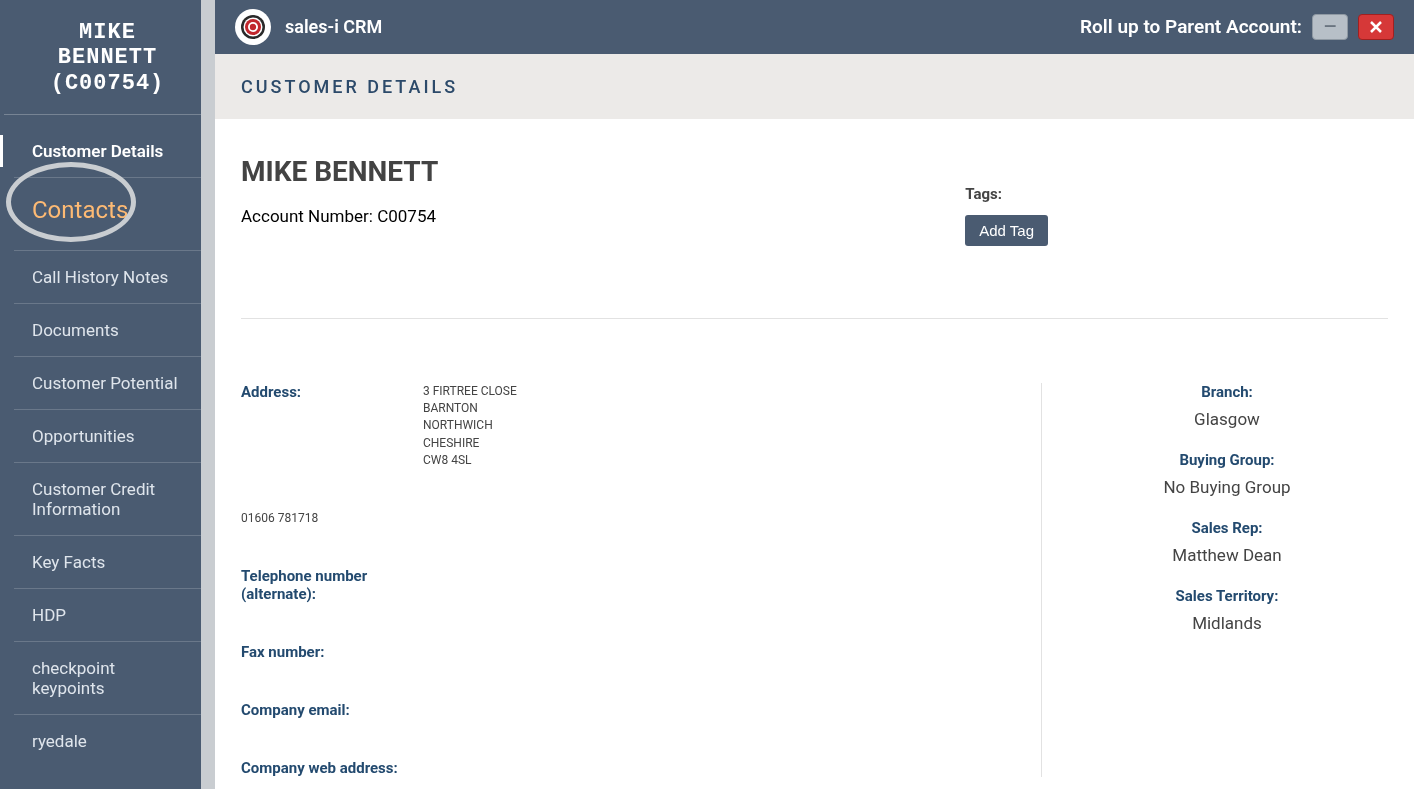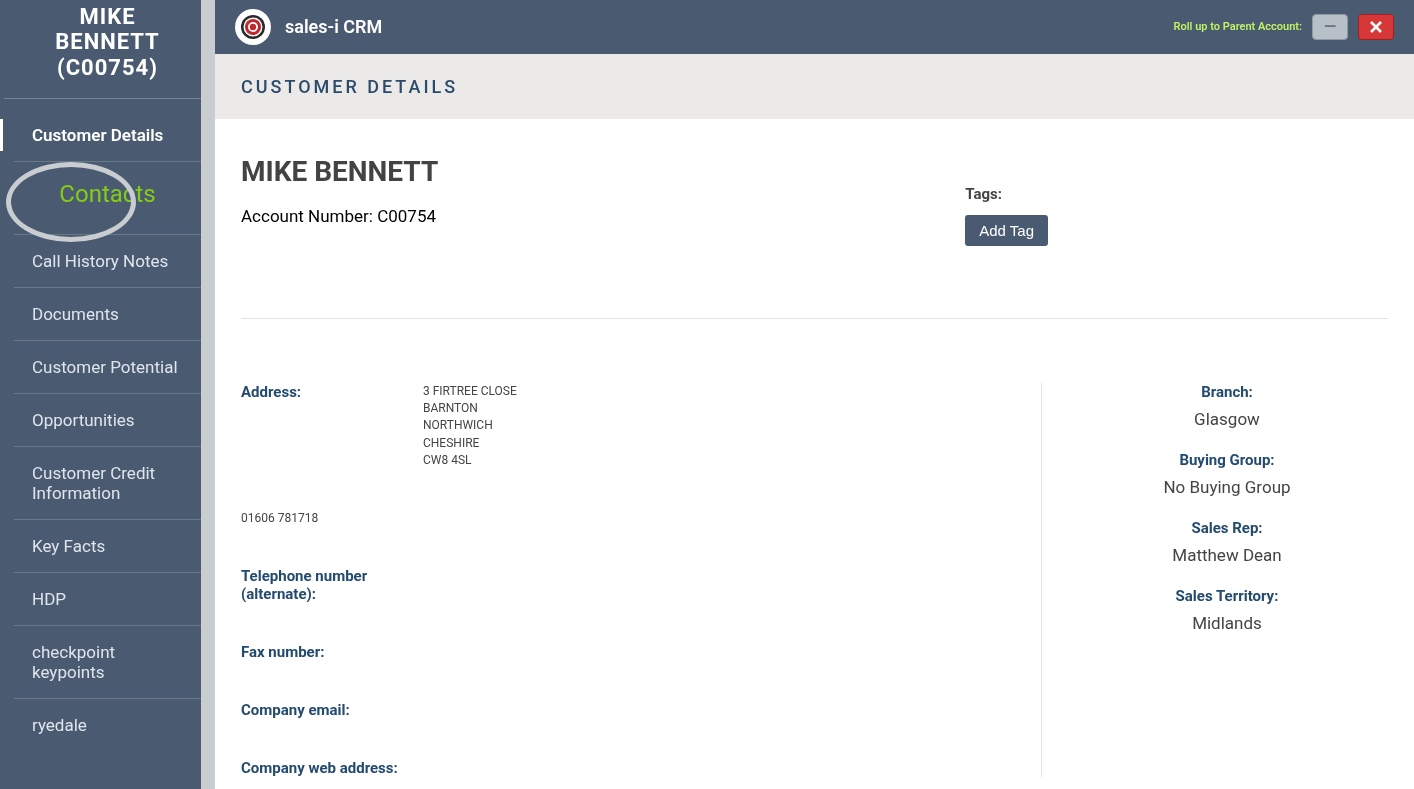--- a/index.html
+++ b/index.html
@@ -1,37 +1,37 @@
 <!DOCTYPE html>
 <html><head>
 <meta charset="utf-8">
 <style>
   * { box-sizing: border-box; margin: 0; padding: 0; }
   html, body { width: 1414px; height: 789px; font-family: -apple-system, "Segoe UI", Roboto, "Helvetica Neue", Arial, sans-serif; overflow: hidden; background:#fff; }
   .app { display:flex; width:100%; height:100%; }
   
   .sidebar { width:215px; background:#4a5b71; color:#fff; display:flex; flex-direction:column; position:relative; }
-  .sidebar-title { text-align:center; padding:4px 10px 18px; border-bottom:1px solid rgba(255,255,255,0.25); margin:0 4px; }
+  .sidebar-title { text-align:center; padding:20px 10px 18px; border-bottom:1px solid rgba(255,255,255,0.25); margin:0 4px;font-family:Liberation Mono, monospace; }
   .sidebar-title .line { font-weight:700; font-size:22px; letter-spacing:1px; line-height:1.15; }
   .nav { padding-top:10px; overflow:hidden; }
   .nav-item { padding:16px 18px; font-size:17px; color:#dfe5ec; border-bottom:1px solid rgba(255,255,255,0.18); margin:0 14px 0 14px; cursor:pointer; position:relative; }
   .nav-item.active { color:#fff; font-weight:600; }
   .nav-item.active::before { content:""; position:absolute; left:-14px; top:10px; bottom:10px; width:3px; background:#fff; }
-  .nav-item.contacts-big { font-size:24px; color:#84cc16; padding:18px 18px 26px;text-align:center; }
+  .nav-item.contacts-big { font-size:24px; color:#fdba74; padding:18px 18px 26px; }
   .sidebar-scroll { position:absolute; right:0; top:0; bottom:0; width:14px; background:#c9cdd1; }
   
   .circle-highlight { position:absolute; border:5px solid #c9cdd1; border-radius:50%/50%; width:130px; height:80px; left:6px; top:162px; pointer-events:none; }
   
   .main { flex:1; display:flex; flex-direction:column; background:#fff; position:relative; }
   .topbar { height:60px; background:#4a5b71; display:flex; align-items:center; padding:0 20px; color:#fff; }
   .logo-wrap { width:36px; height:36px; border-radius:50%; background:#fff; display:flex; align-items:center; justify-content:center; margin-right:14px; }
   .logo-wrap svg { display:block; }
   .app-title { font-size:18px; font-weight:600; }
   .topbar-right { margin-left:auto; display:flex; align-items:center; gap:10px; }
-  .rollup-label { color:#bef264; font-weight:600; font-size:11px;padding-left:22px; }
+  .rollup-label { color:#ffffff; font-weight:600; font-size:19px;padding-left:22px; }
   .toggle { width:36px; height:26px; background:#b7bfc7; border-radius:4px; position:relative; border:1px solid #8f99a3; cursor:pointer; }
   .toggle::after { content:"—"; position:absolute; left:50%; top:50%; transform:translate(-50%,-55%); color:#6a7480; font-weight:700; }
   .close-btn { width:36px; height:26px; background:#d63838; border:1px solid #a02020; border-radius:4px; display:flex; align-items:center; justify-content:center; cursor:pointer; }
   .close-btn svg { stroke:#fff; stroke-width:2.5; }
   .subheader { background:#eceae8; padding:22px 26px; color:#2c4a6a; font-size:18px; letter-spacing:3px; font-weight:500; }
   .content { padding:36px 26px 12px; display:flex; flex-direction:column;gap:38px; }
   .header-row { display:flex; align-items:flex-start; }
   .cust-name { font-size:28px; font-weight:700; color:#434343; }
   .acct-num { color:#000000; font-size:17px; margin-top:18px; }
   .tags-block { margin-left:auto; padding-right:340px; }

